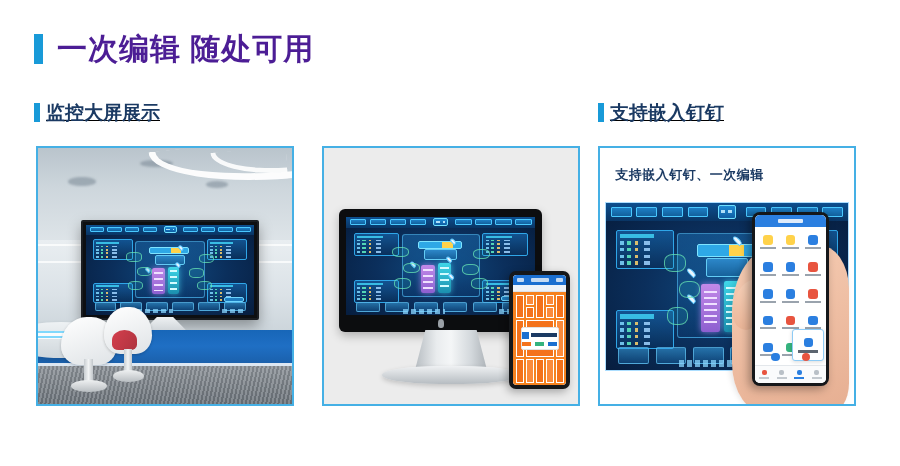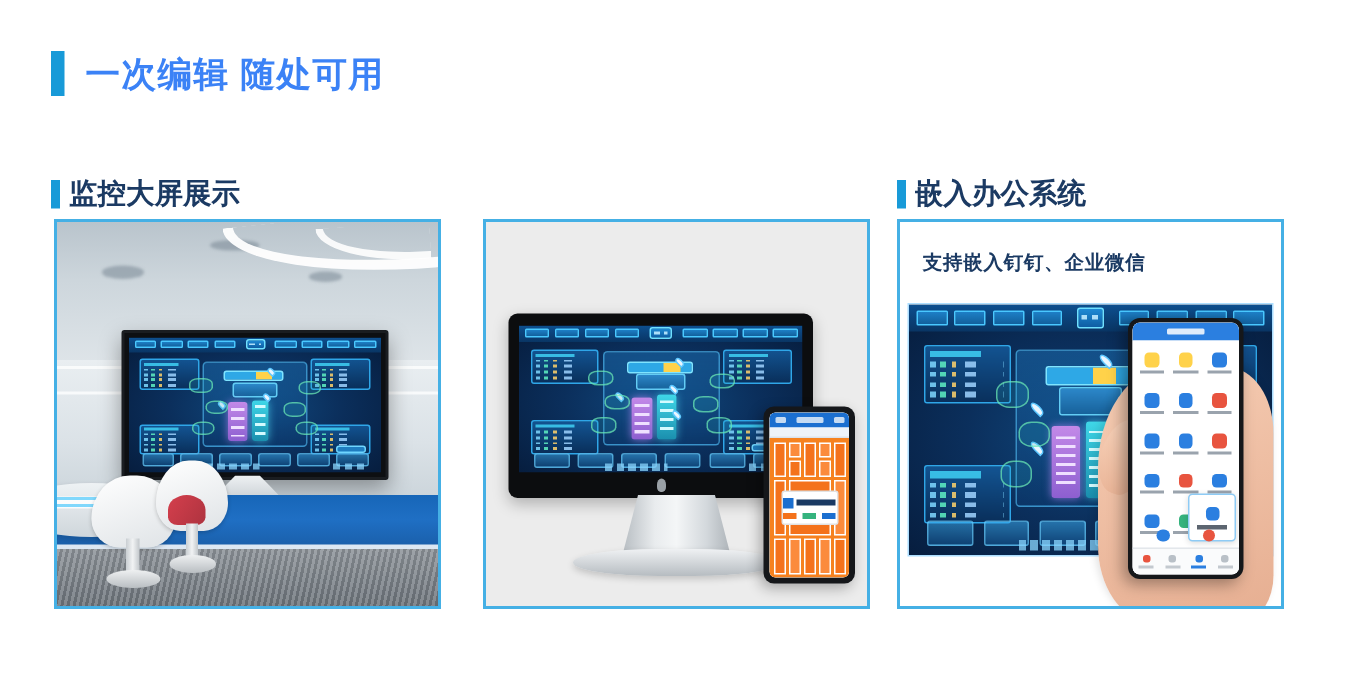--- a/index.html
+++ b/index.html
@@ -14,25 +14,25 @@
   
   .main-title {
     position: absolute; left: 34px; top: 34px;
     display: flex; align-items: center; gap: 14px;
   }
   .bar-accent {
     display: inline-block; background: #189ad8;
     width: 9px; height: 30px; flex: none;
   }
   .main-title .txt {
-    font-size: 23px; font-weight: bold; color: #3b82f6;
+    font-size: 30px; font-weight: bold; color: #4c1d95;
     letter-spacing: 1px; line-height: 1; white-space: nowrap;
   }
 
-  .sub-title { position: absolute; display: flex; align-items: flex-end; gap: 6px; top: 120px; }
+  .sub-title { position: absolute; display: flex; align-items: flex-end; gap: 6px; top: 103px; text-decoration: underline; }
   .sub-title .bar-accent { width: 6px; height: 19px; }
   .sub-title .txt {
     font-size: 19px; font-weight: bold; color: #1b3a63;
     line-height: 1; white-space: nowrap;
   }
   #sub-1 { left: 34px; }
   #sub-2 { left: 320px; }
   #sub-3 { left: 598px; }
 
   
@@ -387,21 +387,21 @@
     <span class="bar-accent"></span>
     <span class="txt">一次编辑  随处可用</span>
   </div>
 
   <div class="sub-title" id="sub-1">
     <span class="bar-accent"></span>
     <span class="txt">监控大屏展示</span>
   </div>
   <div class="sub-title" id="sub-3">
     <span class="bar-accent"></span>
-    <span class="txt">嵌入办公系统</span>
+    <span class="txt">支持嵌入钉钉</span>
   </div>
 
   <div class="panel" id="panel-1">
     <div class="room">
       <div class="room-ceiling">
         <div class="ceil-light" style="left:12%;top:30%;width:11%;height:9%;"></div>
         <div class="ceil-light" style="left:40%;top:12%;width:13%;height:8%;"></div>
         <div class="ceil-light" style="left:66%;top:34%;width:9%;height:7%;"></div>
         <div class="ceil-swoosh"></div>
         <div class="ceil-swoosh2"></div>
@@ -632,21 +632,21 @@
                 </div>
             </div>
           </div>
         </div>
       </div>
     </div>
   </div>
 
   <div class="panel" id="panel-3">
     <div class="p3-label">
-      <span class="txt">支持嵌入钉钉、企业微信</span>
+      <span class="txt">支持嵌入钉钉、一次编辑</span>
     </div>
 
     <div class="p3-dash">
       <div class="dash">
         <div class="dash-top">
           <span class="dash-tab"></span>
           <span class="dash-tab"></span>
           <span class="dash-tab"></span>
           <span class="dash-tab"></span>
           <span class="dash-title-pill"></span>

